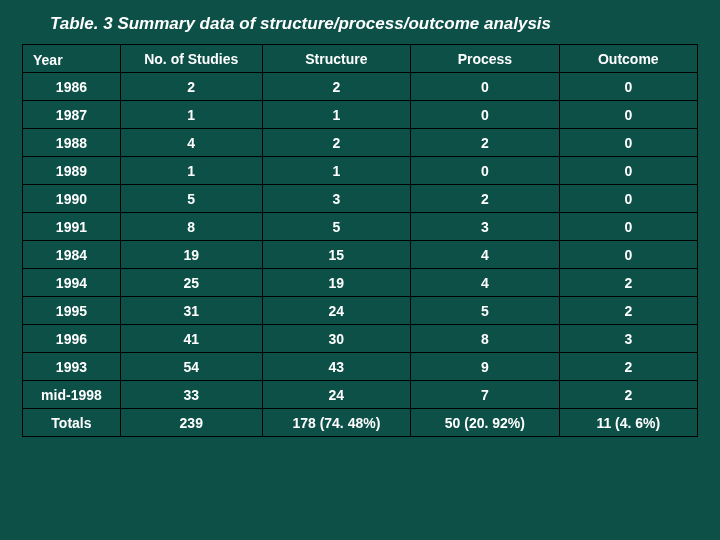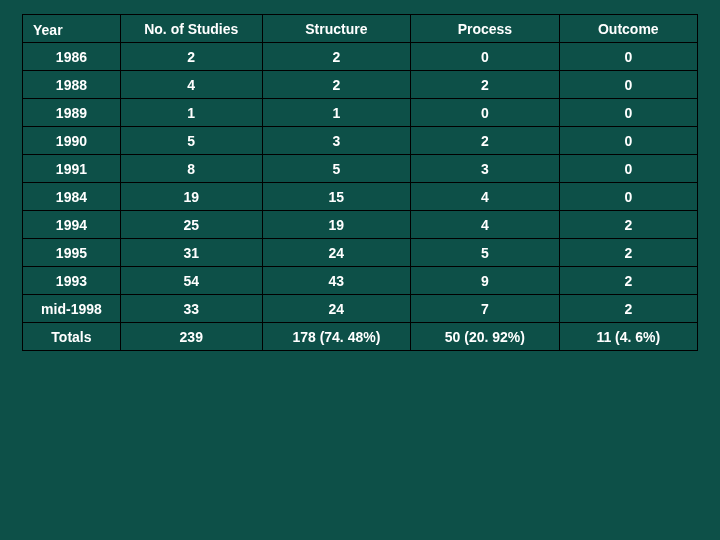--- a/index.html
+++ b/index.html
@@ -50,20 +50,21 @@
   col.c0 { width: 14.5%; }
   col.c1 { width: 21%; }
   col.c2 { width: 22%; }
   col.c3 { width: 22%; }
   col.c4 { width: 20.5%; }
 </style>
 </head>
 <body>
 
 <div class="slide">
+  <div class="title">Table. 3 Summary data of structure/process/outcome analysis</div>
 
   <table>
     <colgroup>
       <col class="c0">
         <col class="c1">
         <col class="c2">
         <col class="c3">
         <col class="c4">
     </colgroup>
     <thead>
@@ -73,20 +74,27 @@
         <th>Structure</th>
         <th>Process</th>
         <th>Outcome</th>
       </tr>
     </thead>
     <tbody id="tbody">
         <tr>
           <td>1986</td>
           <td>2</td>
           <td>2</td>
+          <td>0</td>
+          <td>0</td>
+        </tr>
+        <tr>
+          <td>1987</td>
+          <td>1</td>
+          <td>1</td>
           <td>0</td>
           <td>0</td>
         </tr>
         <tr>
           <td>1988</td>
           <td>4</td>
           <td>2</td>
           <td>2</td>
           <td>0</td>
         </tr>
@@ -126,20 +134,27 @@
           <td>2</td>
         </tr>
         <tr>
           <td>1995</td>
           <td>31</td>
           <td>24</td>
           <td>5</td>
           <td>2</td>
         </tr>
         <tr>
+          <td>1996</td>
+          <td>41</td>
+          <td>30</td>
+          <td>8</td>
+          <td>3</td>
+        </tr>
+        <tr>
           <td>1993</td>
           <td>54</td>
           <td>43</td>
           <td>9</td>
           <td>2</td>
         </tr>
         <tr>
           <td>mid-1998</td>
           <td>33</td>
           <td>24</td>

